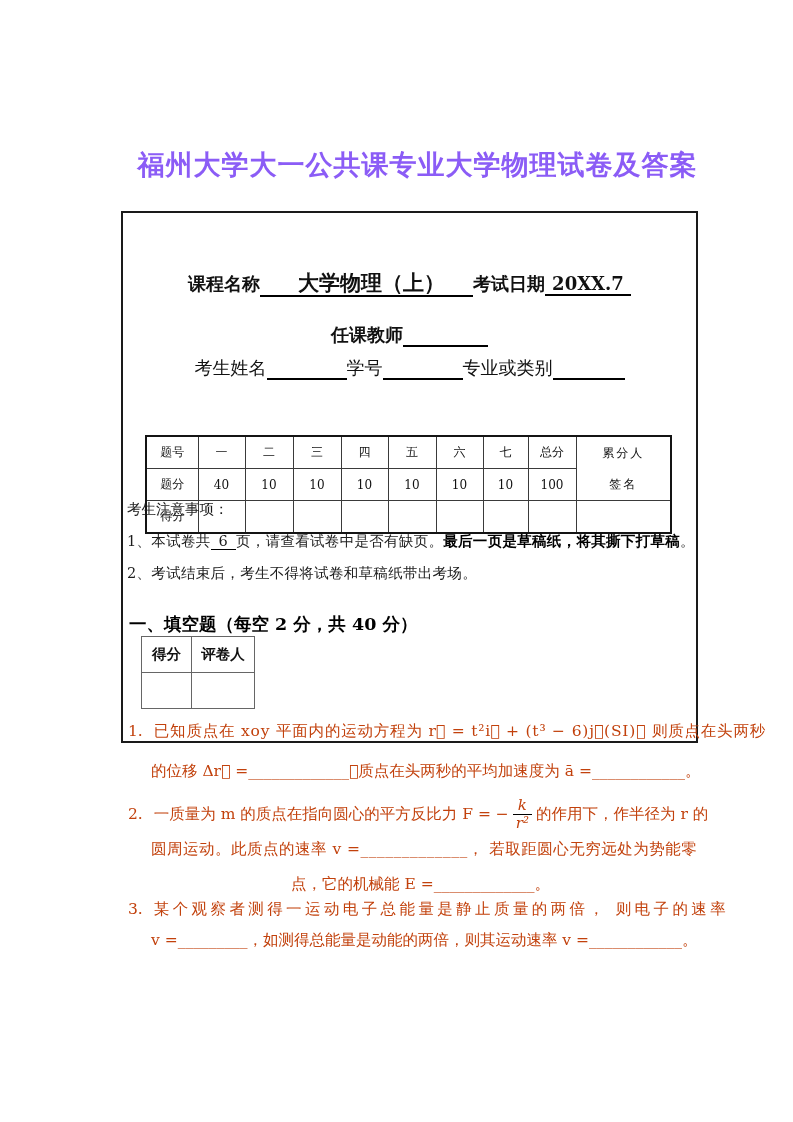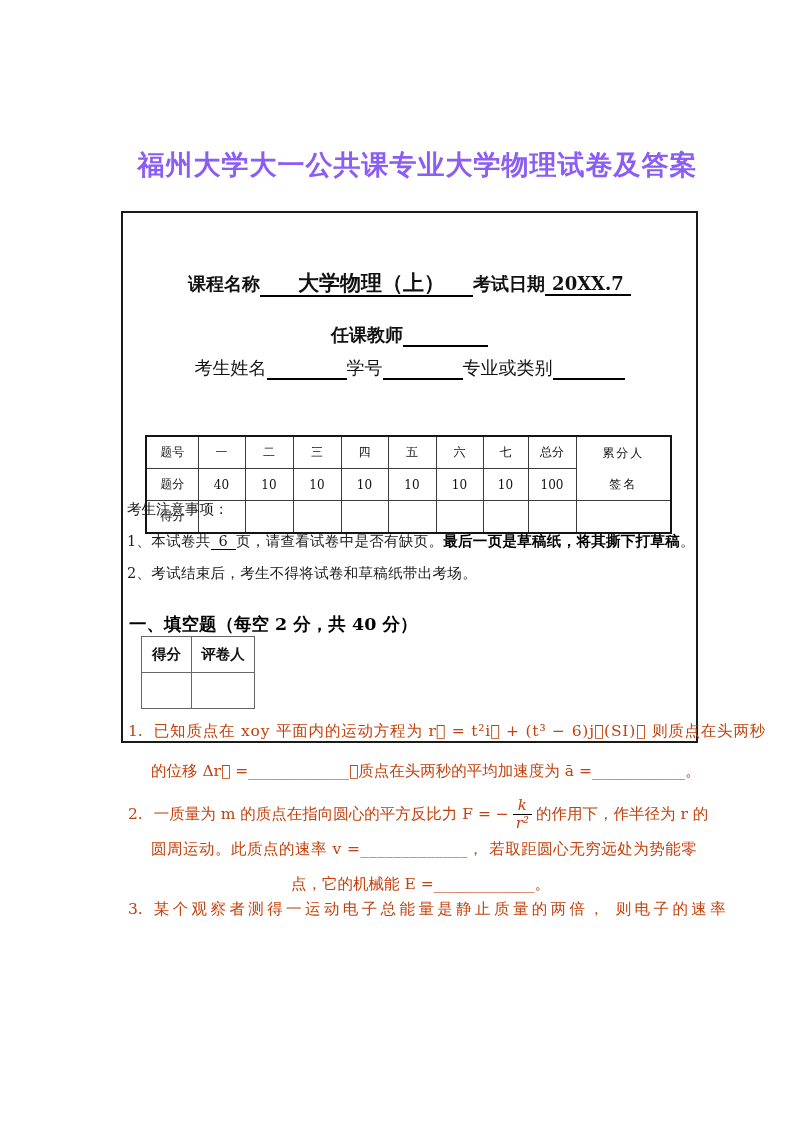--- a/index.html
+++ b/index.html
@@ -190,15 +190,16 @@
           <span class="den">r²</span>
         </span>
         <span>的作用下，作半径为 r 的</span>
     </div>
     <div class="qline qcont q2l2 ls-c">圆周运动。此质点的速率 v =_____________， 若取距圆心无穷远处为势能零</div>
     <div class="qline qcont q2l3">点，它的机械能 E =_____________。</div>
 
     <div class="qline q3l1">
       <span class="qnum">3.</span><span class="ls-b">某个观察者测得一运动电子总能量是静止质量的两倍， 则电子的速率</span>
     </div>
+    <div class="qline qcont q3l2">v =_________，如测得总能量是动能的两倍，则其运动速率 v =____________。</div>
 
   </div>
 </div>
 
 </body></html>

